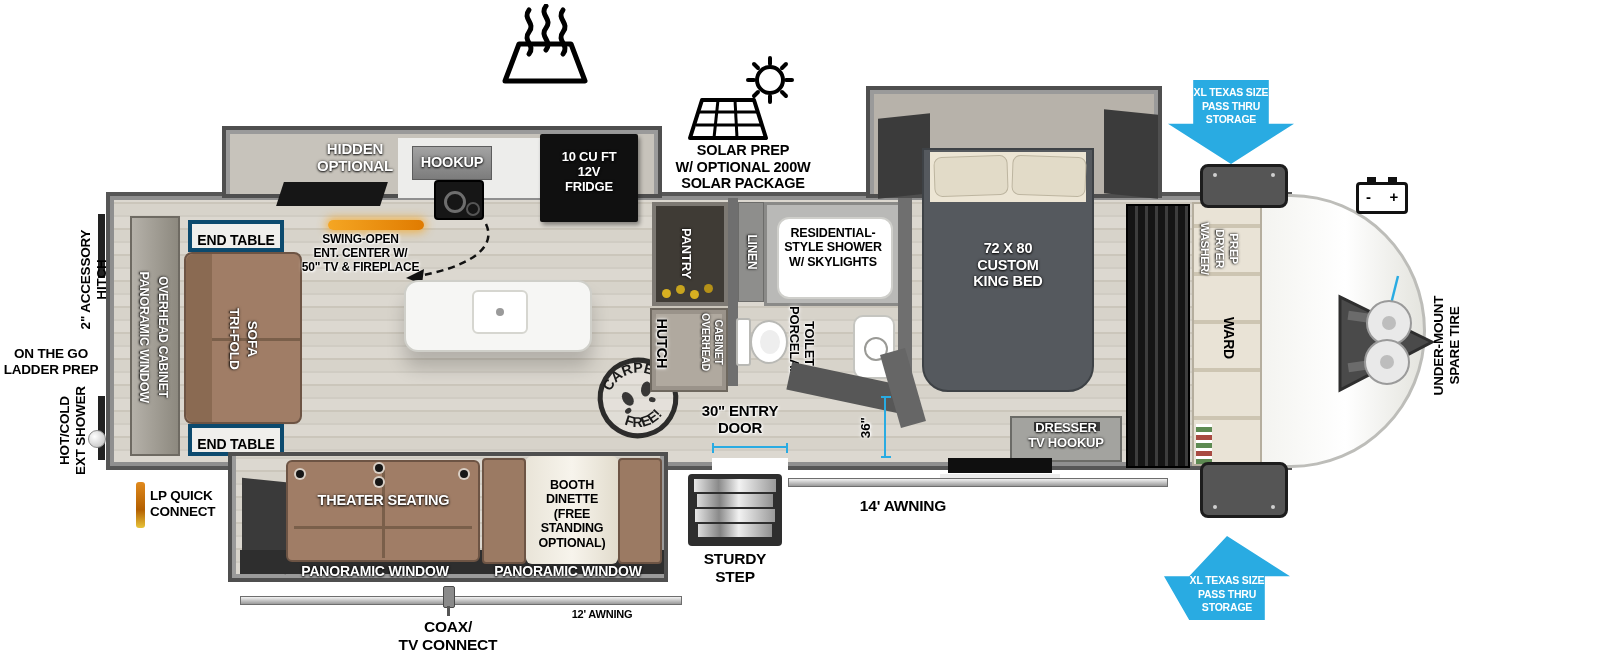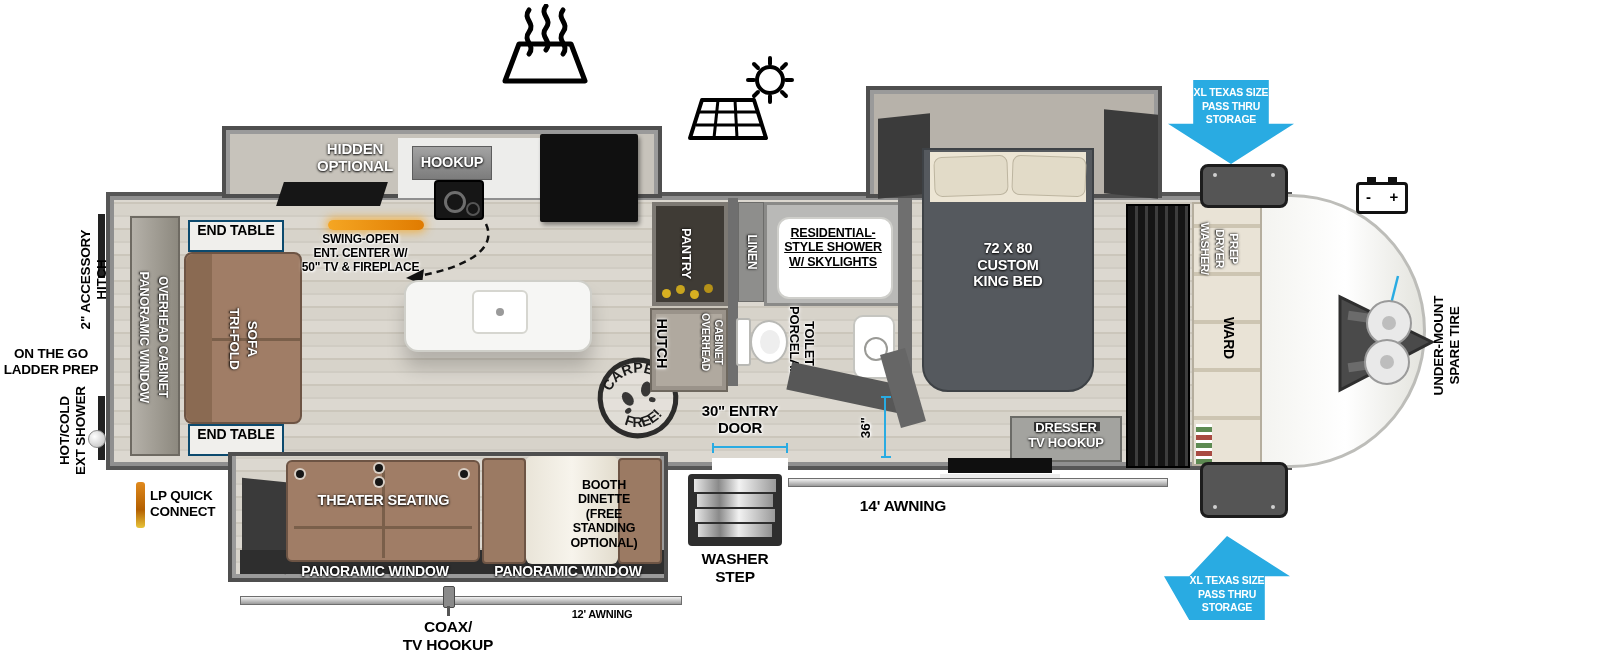--- a/index.html
+++ b/index.html
@@ -16,22 +16,22 @@
   .wall{position:absolute;background:#757575;}
   .floor{position:absolute;background:repeating-linear-gradient(0deg,
          #dcd8d0 0 11px,#d0ccc3 11px 13px,#d7d3ca 13px 24px,#cbc6bb 24px 26px);}
   .slide{position:absolute;background:#9a9a9a;border:4px solid #4f4f4f;box-sizing:border-box;}
   .arrow{position:absolute;background:#29abe2;color:#fff;font-weight:bold;text-align:center;
          white-space:pre-line;font-size:10.5px;line-height:1.3;letter-spacing:-0.2px;}
   .dimh{position:absolute;height:0;border-top:2px solid #29abe2;}
   .dimh i{position:absolute;width:2px;height:10px;background:#29abe2;top:-5px;}
   .dimv{position:absolute;width:0;border-left:2px solid #29abe2;}
   .dimv i{position:absolute;height:2px;width:10px;background:#29abe2;left:-5px;}
-  .plaque{position:absolute;background:#f0efec;border:2px solid #0c4a6e;box-sizing:border-box;
-          display:flex;align-items:flex-start;justify-content:center;}
+  .plaque{position:absolute;background:#f0efec;border:4px solid #0c4a6e;box-sizing:border-box;
+          display:flex;align-items:flex-end;justify-content:center;}
   .cup{position:absolute;width:8px;height:8px;border-radius:50%;background:#161616;
        box-shadow:0 0 0 2px #d9cfc5;}
   .screw{position:absolute;width:4px;height:4px;border-radius:50%;background:#cfcfcf;}
 </style>
 </head>
 <body>
 
 <div class="canvas">
 
   <svg class="abs" style="left:497px;top:4px" width="96" height="82" viewBox="0 0 96 82">
@@ -52,20 +52,23 @@
         <line x1="94" y1="40" x2="98" y2="44"></line>
       <line x1="98" y1="12" x2="94" y2="16"></line>
         <line x1="70" y1="40" x2="66" y2="44"></line>
     </g>
     <path d="M14 48 L66 48 L78 86 L2 86 Z" fill="none" stroke="#000" stroke-width="4" stroke-linejoin="round"></path>
     <line x1="11" y1="60" x2="70" y2="60" stroke="#000" stroke-width="3"></line>
     <line x1="8" y1="73" x2="74" y2="73" stroke="#000" stroke-width="3"></line>
     <line x1="30" y1="48" x2="26" y2="86" stroke="#000" stroke-width="3"></line>
     <line x1="47" y1="48" x2="49" y2="86" stroke="#000" stroke-width="3"></line>
   </svg>
+  <div class="lbl plain" style="left:648px;top:142px;width:190px;font-size:14.5px;">SOLAR PREP
+W/ OPTIONAL 200W
+SOLAR PACKAGE</div>
 
   <div class="arrow" style="left:1168px;top:80px;width:126px;height:84px;padding-top:6px;box-sizing:border-box;
               clip-path:polygon(20% 0,80% 0,80% 52%,100% 52%,50% 100%,0 52%,20% 52%);">XL TEXAS SIZE
 PASS THRU
 STORAGE</div>
   <div class="arrow" style="left:1164px;top:536px;width:126px;height:84px;padding-top:38px;box-sizing:border-box;
               clip-path:polygon(50% 0,100% 48%,80% 48%,80% 100%,20% 100%,0 48%,20% 48%);">XL TEXAS SIZE
 PASS THRU
 STORAGE</div>
 
@@ -114,20 +117,23 @@
     <div class="abs" style="left:172px;top:8px;width:150px;height:60px;background:#ededeb;"></div>
   </div>
   <div class="abs" style="left:280px;top:182px;width:104px;height:24px;background:#161616;transform:skewX(-18deg);"></div>
   <div class="abs" style="left:412px;top:146px;width:80px;height:34px;background:linear-gradient(180deg,#a3a3a3,#7c7c7c);border:1px solid #5d5d5d;box-sizing:border-box;"></div>
   <div class="lbl w" style="left:412px;top:154px;width:80px;font-size:14.5px;">HOOKUP</div>
   <div class="abs" style="left:434px;top:180px;width:50px;height:40px;background:#161616;border:2px solid #000;border-radius:4px;box-sizing:border-box;">
     <div class="abs" style="left:8px;top:9px;width:16px;height:16px;border:3px solid #6e6e6e;border-radius:50%;"></div>
     <div class="abs" style="left:30px;top:20px;width:10px;height:10px;border:2px solid #555;border-radius:50%;"></div>
   </div>
   <div class="abs" style="left:540px;top:134px;width:98px;height:88px;background:#101010;border-radius:2px;box-shadow:2px 3px 4px rgba(0,0,0,.4);"></div>
+  <div class="lbl w" style="left:540px;top:150px;width:98px;font-size:13px;">10 CU FT
+12V
+FRIDGE</div>
   <div class="lbl w" style="left:290px;top:140px;width:130px;font-size:15px;">HIDDEN
 OPTIONAL</div>
 
   <div class="abs" style="left:328px;top:220px;width:96px;height:10px;border-radius:5px;background:linear-gradient(90deg,#f5a623,#e07b00);box-shadow:0 0 10px 2px rgba(245,166,35,.8);"></div>
   <div class="lbl b" style="left:288px;top:233px;width:145px;font-size:12px;">SWING-OPEN
 ENT. CENTER W/
 50" TV &amp; FIREPLACE</div>
   <svg class="abs" style="left:398px;top:222px" width="96" height="64" viewBox="0 0 96 64">
     <path d="M88 2 C 100 28 66 46 20 54" fill="none" stroke="#111" stroke-width="2.5" stroke-dasharray="7 5"></path>
     <polygon points="8,56 26,47 24,62" fill="#111"></polygon>
@@ -174,21 +180,21 @@
   <div class="lbl w v90" style="left:663px;top:336px;width:86px;font-size:10.5px;white-space:nowrap;">OVERHEAD</div>
   <div class="lbl w v90" style="left:679px;top:336px;width:80px;font-size:10.5px;white-space:nowrap;">CABINET</div>
 
   <div class="wall" style="left:728px;top:198px;width:10px;height:188px;background:#6f6f6f;"></div>
   <div class="abs" style="left:738px;top:202px;width:26px;height:100px;background:#8e8e8c;border:1px solid #6c6c6a;box-sizing:border-box;"></div>
   <div class="lbl w v90" style="left:716px;top:245px;width:70px;font-size:12px;white-space:nowrap;">LINEN</div>
 
   <div class="abs" style="left:764px;top:202px;width:138px;height:104px;background:#b9b9b7;border:3px solid #8a8a88;box-sizing:border-box;">
     <div class="abs" style="left:10px;top:12px;width:112px;height:78px;background:#fff;border:2px solid #cfcfcb;border-radius:12px;"></div>
   </div>
-  <div class="lbl plain" style="left:776px;top:226px;width:114px;font-size:12.5px;text-decoration:underline;">RESIDENTIAL-
+  <div class="lbl plain" style="left:776px;top:226px;width:114px;font-size:12.5px;">RESIDENTIAL-
 STYLE SHOWER
 W/ SKYLIGHTS</div>
 
   <div class="abs" style="left:736px;top:316px;width:54px;height:52px;">
     <div class="abs" style="left:0;top:2px;width:15px;height:48px;background:#fff;border:2px solid #b9b9b5;border-radius:3px;box-sizing:border-box;"></div>
     <div class="abs" style="left:14px;top:4px;width:38px;height:44px;background:#fff;border:2px solid #b9b9b5;border-radius:50%;box-sizing:border-box;"></div>
     <div class="abs" style="left:24px;top:14px;width:20px;height:24px;background:#eee;border-radius:50%;"></div>
   </div>
   <div class="lbl b v90" style="left:744px;top:336px;width:100px;font-size:13px;white-space:nowrap;">PORCELAIN</div>
   <div class="lbl b v90" style="left:778px;top:336px;width:62px;font-size:13px;white-space:nowrap;">TOILET</div>
@@ -208,60 +214,60 @@
     </div>
   <div class="lbl b" style="left:682px;top:402px;width:116px;font-size:15px;">30" ENTRY
 DOOR</div>
 
   <div class="abs" style="left:688px;top:474px;width:94px;height:72px;background:#2e2e2e;border-radius:4px;padding:4px;box-sizing:border-box;">
     <div style="height:13px;margin:1px 2px;background:linear-gradient(90deg,#e8e8e8,#8a8a8a 30%,#f2f2f2 55%,#9a9a9a);"></div>
     <div style="height:13px;margin:2px 5px;background:linear-gradient(90deg,#dcdcdc,#828282 30%,#ececec 55%,#909090);"></div>
     <div style="height:13px;margin:2px 3px;background:linear-gradient(90deg,#e8e8e8,#8a8a8a 30%,#f2f2f2 55%,#9a9a9a);"></div>
     <div style="height:13px;margin:2px 6px;background:linear-gradient(90deg,#dcdcdc,#828282 30%,#ececec 55%,#909090);"></div>
   </div>
-  <div class="lbl plain" style="left:688px;top:550px;width:94px;font-size:15.5px;">WASHER
+  <div class="lbl plain" style="left:688px;top:550px;width:94px;font-size:15.5px;">STURDY
 STEP</div>
 
   <div class="dimv" style="left:884px;top:396px;height:62px;">
       <i style="top:0;"></i>
       <i style="bottom:0;"></i>
     </div>
   <div class="lbl b v270" style="left:846px;top:420px;width:40px;font-size:13.5px;white-space:nowrap;">36"</div>
 
   <div class="abs" style="left:788px;top:478px;width:380px;height:9px;background:linear-gradient(180deg,#f2f2f2,#9a9a9a);border:1px solid #6e6e6e;box-sizing:border-box;"></div>
   <div class="lbl plain" style="left:838px;top:497px;width:130px;font-size:15.5px;">14' AWNING</div>
   <div class="abs" style="left:240px;top:596px;width:442px;height:9px;background:linear-gradient(180deg,#f2f2f2,#9a9a9a);border:1px solid #6e6e6e;box-sizing:border-box;"></div>
   <div class="lbl plain" style="left:542px;top:608px;width:120px;font-size:11px;">12' AWNING</div>
 
   <div class="abs" style="left:443px;top:586px;width:10px;height:20px;background:#8a8a8a;border:1px solid #4a4a4a;border-radius:2px;">
     <div class="abs" style="left:3px;top:19px;width:3px;height:10px;background:#555;"></div>
   </div>
   <div class="lbl plain" style="left:388px;top:618px;width:120px;font-size:15.5px;">COAX/
-TV HOOKUP</div>
+TV CONNECT</div>
 
   <div class="slide" style="left:228px;top:452px;width:440px;height:130px;">
     <div class="floor" style="left:4px;top:0;right:4px;bottom:4px;"></div>
     <div class="abs" style="left:10px;top:24px;width:44px;height:92px;background:#3a3a3a;transform:skewY(6deg);"></div>
     <div class="abs" style="left:8px;bottom:4px;width:424px;height:24px;background:#2e2e2e;"></div>
   </div>
 
   <div class="abs" style="left:286px;top:460px;width:194px;height:102px;background:#a07d66;border:2px solid #6d5444;border-radius:6px;box-sizing:border-box;">
     <div class="abs" style="left:94px;top:8px;width:3px;height:88px;background:#7a5f4a;"></div>
     <div class="abs" style="left:6px;top:64px;right:6px;height:3px;background:#7a5f4a;"></div>
   </div>
   <span class="cup" style="left:296px;top:470px;"></span>
   <span class="cup" style="left:375px;top:464px;"></span>
   <span class="cup" style="left:375px;top:478px;"></span>
   <span class="cup" style="left:460px;top:470px;"></span>
   <div class="lbl w" style="left:296px;top:492px;width:175px;font-size:14.5px;white-space:nowrap;">THEATER SEATING</div>
 
   <div class="abs" style="left:482px;top:458px;width:44px;height:106px;background:#9b7a63;border:2px solid #6d5444;box-sizing:border-box;border-radius:4px;"></div>
   <div class="abs" style="left:618px;top:458px;width:44px;height:106px;background:#9b7a63;border:2px solid #6d5444;box-sizing:border-box;border-radius:4px;"></div>
   <div class="abs" style="left:526px;top:456px;width:92px;height:108px;background:linear-gradient(90deg,#e9e4d8,#f7f4ec 50%,#e2dccd);border-radius:6px;"></div>
-  <div class="lbl plain" style="left:527px;top:478px;width:90px;font-size:12.5px;margin-left:32px;">BOOTH
+  <div class="lbl plain" style="left:527px;top:478px;width:90px;font-size:12.5px;">BOOTH
 DINETTE
 (FREE
 STANDING
 OPTIONAL)</div>
 
   <div class="lbl w" style="left:290px;top:563px;width:170px;font-size:14px;white-space:nowrap;">PANORAMIC WINDOW</div>
   <div class="lbl w" style="left:482px;top:563px;width:172px;font-size:14px;white-space:nowrap;">PANORAMIC WINDOW</div>
 
   <div class="slide" style="left:866px;top:86px;width:296px;height:112px;">
     <div class="abs" style="left:4px;top:4px;right:4px;bottom:0;background:#b7b2aa;"></div>

